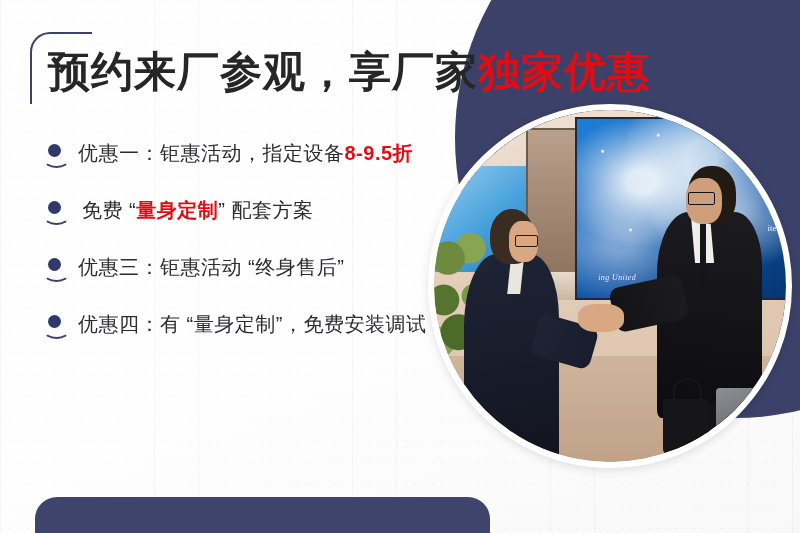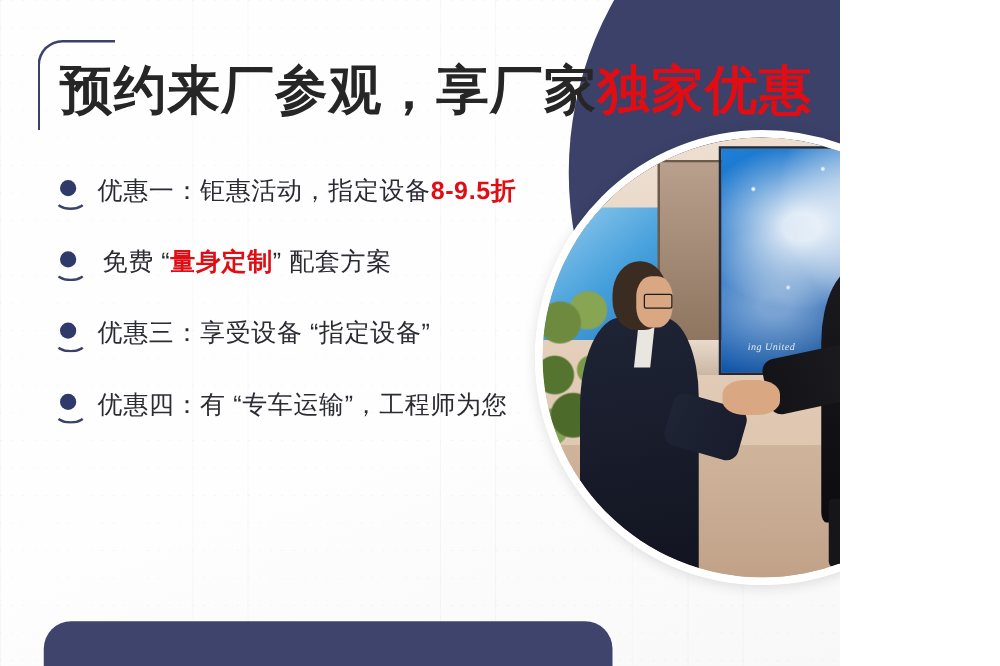--- a/index.html
+++ b/index.html
@@ -2,21 +2,21 @@
 <html><head>
 <meta charset="utf-8">
 <style>
   html, body {
     margin: 0;
     padding: 0;
     background: #ffffff;
   }
   #stage {
     position: relative;
-    width: 672px;
+    width: 800px;
     height: 533px;
     overflow: hidden;
     background: #fdfdfd;
     font-family: "Liberation Sans", "DejaVu Sans", sans-serif;
   }
 
   
   .bg-texture {
     position: absolute;
     inset: 0;
@@ -441,28 +441,28 @@
         <span class="arc"></span>
       </span>
       <div class="bullet-line second"><span>免费 “</span><span class="accent">量身定制</span><span>” 配套方案</span></div>
     </div>
 
     <div class="bullet-row">
       <span class="bullet-marker">
         <span class="dot"></span>
         <span class="arc"></span>
       </span>
-      <div class="bullet-line"><span>优惠三：享受设备 “指定设备”</span></div>
+      <div class="bullet-line"><span>优惠三：钜惠活动 “终身售后”</span></div>
     </div>
 
     <div class="bullet-row">
       <span class="bullet-marker">
         <span class="dot"></span>
         <span class="arc"></span>
       </span>
-      <div class="bullet-line"><span>优惠四：有 “专车运输”，工程师为您</span></div>
+      <div class="bullet-line"><span>优惠四：有 “量身定制”，免费安装调试</span></div>
     </div>
 
   </div>
 
   <div class="bottom-bar"></div>
 
 </div>
 
 </body></html>

